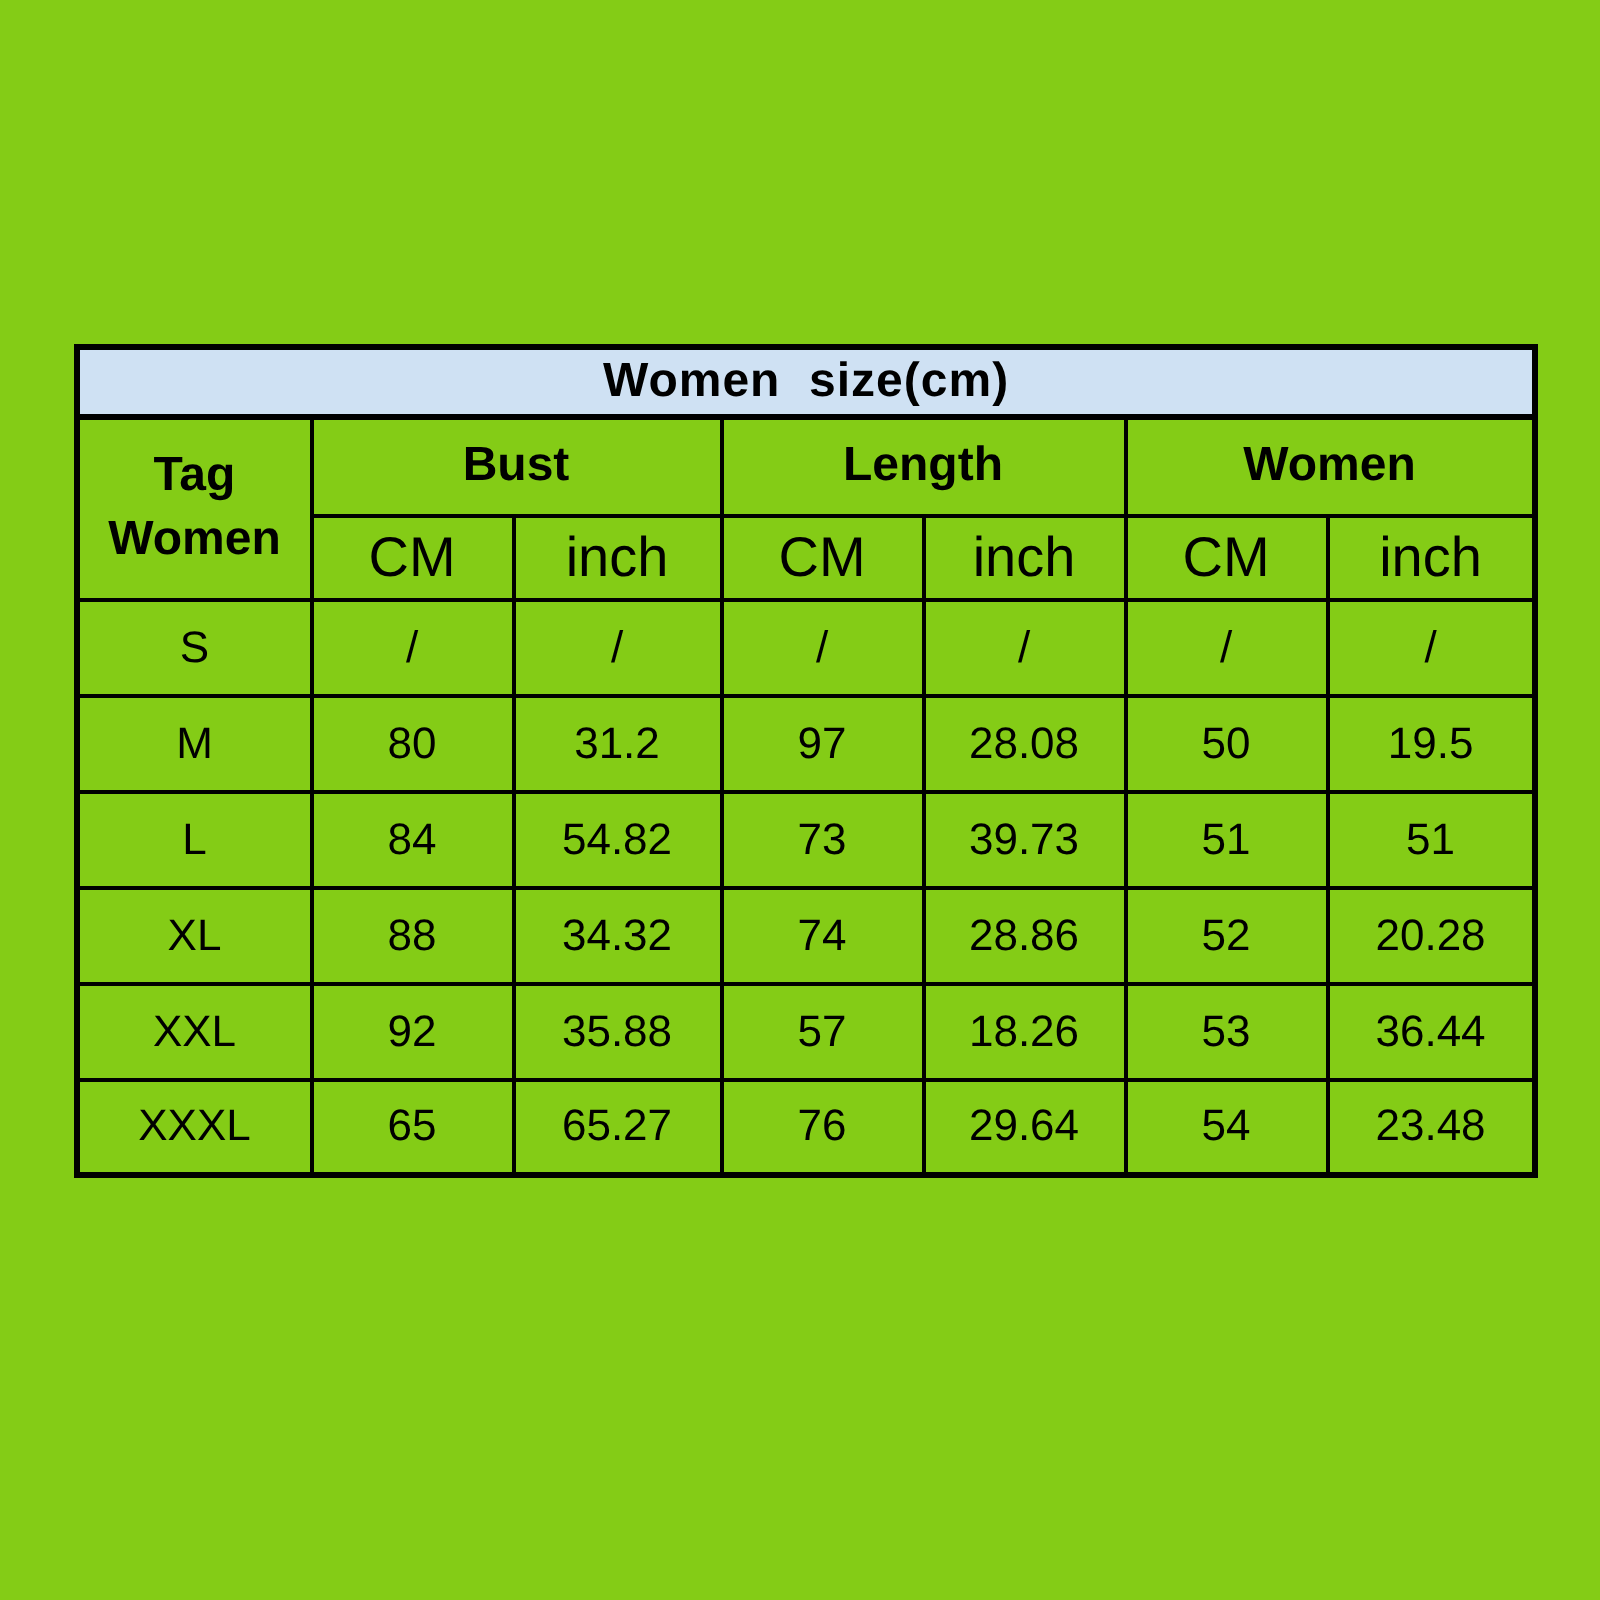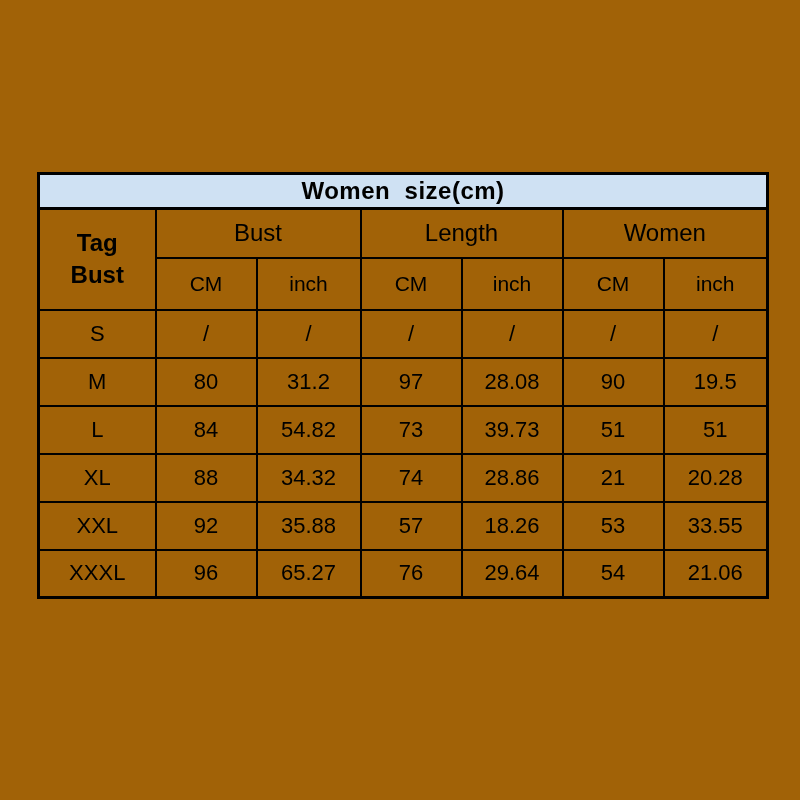--- a/index.html
+++ b/index.html
@@ -9,21 +9,21 @@
     width: 800px;
     height: 800px;
     background: #ffffff;
     font-family: "Liberation Sans", sans-serif;
     color: #000000;
   }
   .stage {
     position: relative;
     width: 800px;
     height: 800px;
-    background: #a16207;
+    background: #84cc16;
   }
   table.size-chart {
     position: absolute;
     left: 37px;
     top: 172px;
     width: 729px;
     border-collapse: collapse;
     table-layout: fixed;
     border: 3px solid #000000;
   }
@@ -44,25 +44,25 @@
   }
   th.corner {
     font-size: 24px;
     font-weight: 700;
     white-space: pre-line;
     line-height: 1.35;
   }
   tr.group-row th.group {
     height: 49px;
     font-size: 24px;
-    font-weight: 400;
+    font-weight: 700;
   }
   tr.sub-row th {
-    height: 52px;
-    font-size: 21px;
+    height: 42px;
+    font-size: 28px;
     font-weight: 400;
   }
   tr.data-row td {
     height: 48px;
     font-size: 22px;
     font-weight: 400;
   }
   tr.data-row td.size-cell {
     font-size: 22px;
   }
@@ -80,21 +80,21 @@
       <col style="width:101px">
       <col style="width:101px">
       <col style="width:104px">
     </colgroup>
     <tbody>
       <tr class="title-row">
         <td colspan="7" style="background:#cfe1f3;" title="Women size(cm)">Women  size(cm)</td>
       </tr>
       <tr class="group-row">
         <th class="corner" rowspan="2">Tag
-Bust</th>
+Women</th>
         <th class="group" colspan="2">Bust</th>
         <th class="group" colspan="2">Length</th>
         <th class="group" colspan="2">Women</th>
       </tr>
       <tr class="sub-row">
         <th>CM</th>
         <th>inch</th>
         <th>CM</th>
         <th>inch</th>
         <th>CM</th>
@@ -109,54 +109,54 @@
         <td>/</td>
         <td>/</td>
         <td>/</td>
       </tr>
       <tr class="data-row">
         <td class="size-cell">M</td>
         <td>80</td>
         <td>31.2</td>
         <td>97</td>
         <td>28.08</td>
-        <td>90</td>
+        <td>50</td>
         <td>19.5</td>
       </tr>
       <tr class="data-row">
         <td class="size-cell">L</td>
         <td>84</td>
         <td>54.82</td>
         <td>73</td>
         <td>39.73</td>
         <td>51</td>
         <td>51</td>
       </tr>
       <tr class="data-row">
         <td class="size-cell">XL</td>
         <td>88</td>
         <td>34.32</td>
         <td>74</td>
         <td>28.86</td>
-        <td>21</td>
+        <td>52</td>
         <td>20.28</td>
       </tr>
       <tr class="data-row">
         <td class="size-cell">XXL</td>
         <td>92</td>
         <td>35.88</td>
         <td>57</td>
         <td>18.26</td>
         <td>53</td>
-        <td>33.55</td>
+        <td>36.44</td>
       </tr>
       <tr class="data-row">
         <td class="size-cell">XXXL</td>
-        <td>96</td>
+        <td>65</td>
         <td>65.27</td>
         <td>76</td>
         <td>29.64</td>
         <td>54</td>
-        <td>21.06</td>
+        <td>23.48</td>
       </tr>
     </tbody>
   </table>
 </div>
 
 </body></html>

